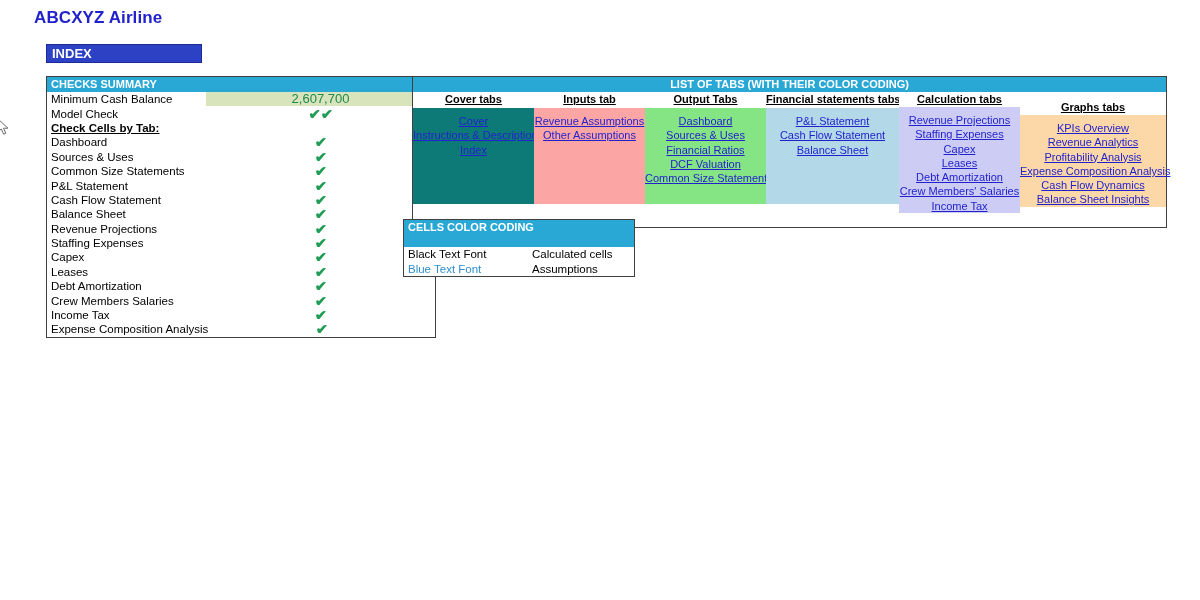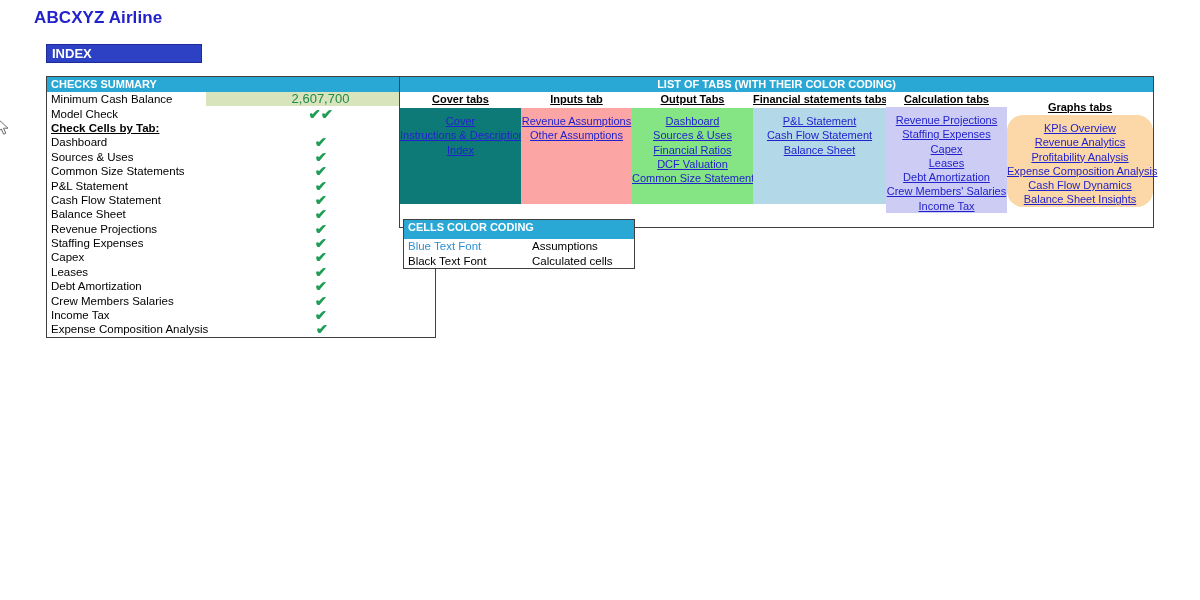--- a/index.html
+++ b/index.html
@@ -113,21 +113,21 @@
     font-weight: bold;
     line-height: 1;
     display: inline-block;
     transform: scaleX(1.05);
   }
   .tick-pair .tick { margin: 0 -1px; }
 
   
   #tabs-panel {
     position: absolute;
-    left: 399px;
+    left: 412px;
     top: 76px;
     width: 755px;
     height: 152px;
     border: 1px solid #404040;
     box-sizing: border-box;
     background: #ffffff;
   }
   #tabs-header {
     background: #29a8d6;
     color: #ffffff;
@@ -173,38 +173,38 @@
     font-size: 11px;
     line-height: 14.3px;
     white-space: nowrap;
     cursor: pointer;
   }
   .col-cover .tab-col-body   { background: #0e7a77; }
   .col-inputs .tab-col-body  { background: #f1f1f1; }
   .col-output .tab-col-body  { background: #85e585; }
   .col-fins .tab-col-body    { background: #b3d9e8; }
   .col-calc .tab-col-body    { background: #ccccf5; }
-  .col-graphs .tab-col-body  { background: #fcd8a8; border-radius: 16px; }
+  .col-graphs .tab-col-body  { background: #fcd8a8; }
 
   
   #legend-panel {
     position: absolute;
     left: 403px;
     top: 219px;
     width: 232px;
     border: 1px solid #404040;
     box-sizing: border-box;
     background: #ffffff;
   }
   #legend-header {
     background: #29a8d6;
     color: #ffffff;
     font-weight: bold;
     font-size: 11px;
-    height: 19px;
+    height: 27px;
     line-height: 15px;
     padding-left: 4px;
     white-space: nowrap;
   }
   .legend-row {
     display: flex;
     height: 14.4px;
     align-items: center;
     font-size: 11.5px;
   }
@@ -369,22 +369,22 @@
           <span class="tab-link">Cash Flow Dynamics</span>
           <span class="tab-link">Balance Sheet Insights</span>
         </div>
       </div>
     </div>
 </div>
 
 <div id="legend-panel">
   <div id="legend-header">CELLS COLOR CODING</div>
   <div id="legend-rows">
+      <div class="legend-row legend-black">
+        <div class="legend-key" style="color: rgb(0, 0, 0);">Black Text Font</div>
+        <div class="legend-desc">Calculated cells</div>
+      </div>
       <div class="legend-row legend-blue">
         <div class="legend-key" style="color: rgb(47, 143, 208);">Blue Text Font</div>
         <div class="legend-desc">Assumptions</div>
       </div>
-      <div class="legend-row legend-black">
-        <div class="legend-key" style="color: rgb(0, 0, 0);">Black Text Font</div>
-        <div class="legend-desc">Calculated cells</div>
-      </div>
     </div>
 </div>
 
 </body></html>

